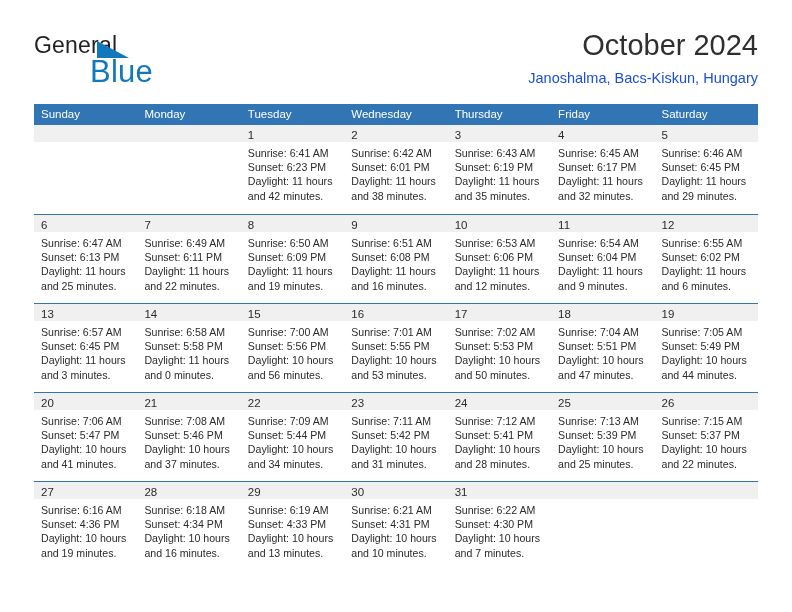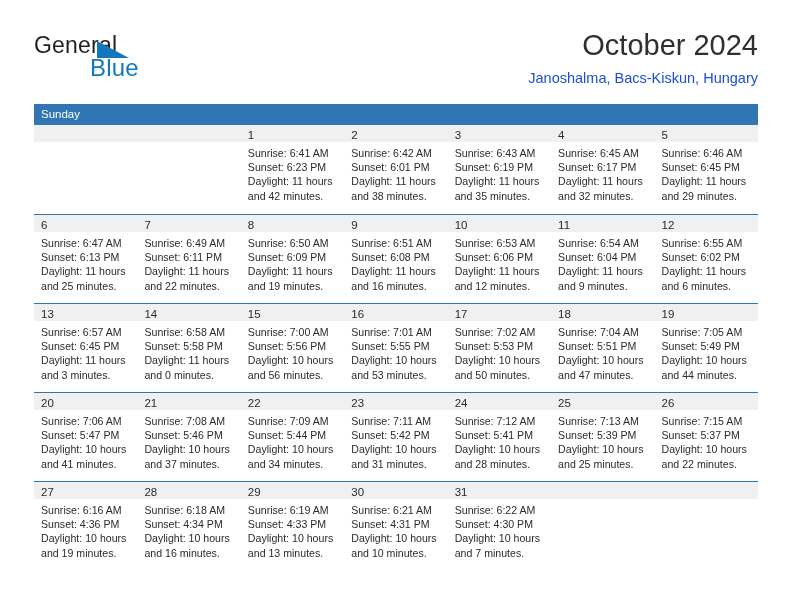--- a/index.html
+++ b/index.html
@@ -42,21 +42,21 @@
     top: 0;
     font-size: 23px;
     letter-spacing: 0.2px;
     color: #231f20;
     font-family: "Liberation Sans", sans-serif;
   }
   .logo-blue {
     position: absolute;
     left: 56px;
     top: 22px;
-    font-size: 24px;
+    font-size: 31px;
     letter-spacing: 0.2px;
     color: #1278be;
     font-family: "Liberation Sans", sans-serif;
   }
   .logo-triangle {
     position: absolute;
     left: 63px;
     top: 9px;
     width: 0;
     height: 0;
@@ -89,21 +89,20 @@
   .calendar {
     position: absolute;
     left: 34px;
     top: 104px;
     width: 724px;
   }
   .dow-row {
     display: flex;
     background: #3175b5;
     height: 21px;
-    flex-direction: column;
   }
   .dow {
     flex: 1 1 0;
     color: #ffffff;
     font-size: 11.5px;
     line-height: 21px;
     padding-left: 7px;
     box-sizing: border-box;
     white-space: nowrap;
   }

